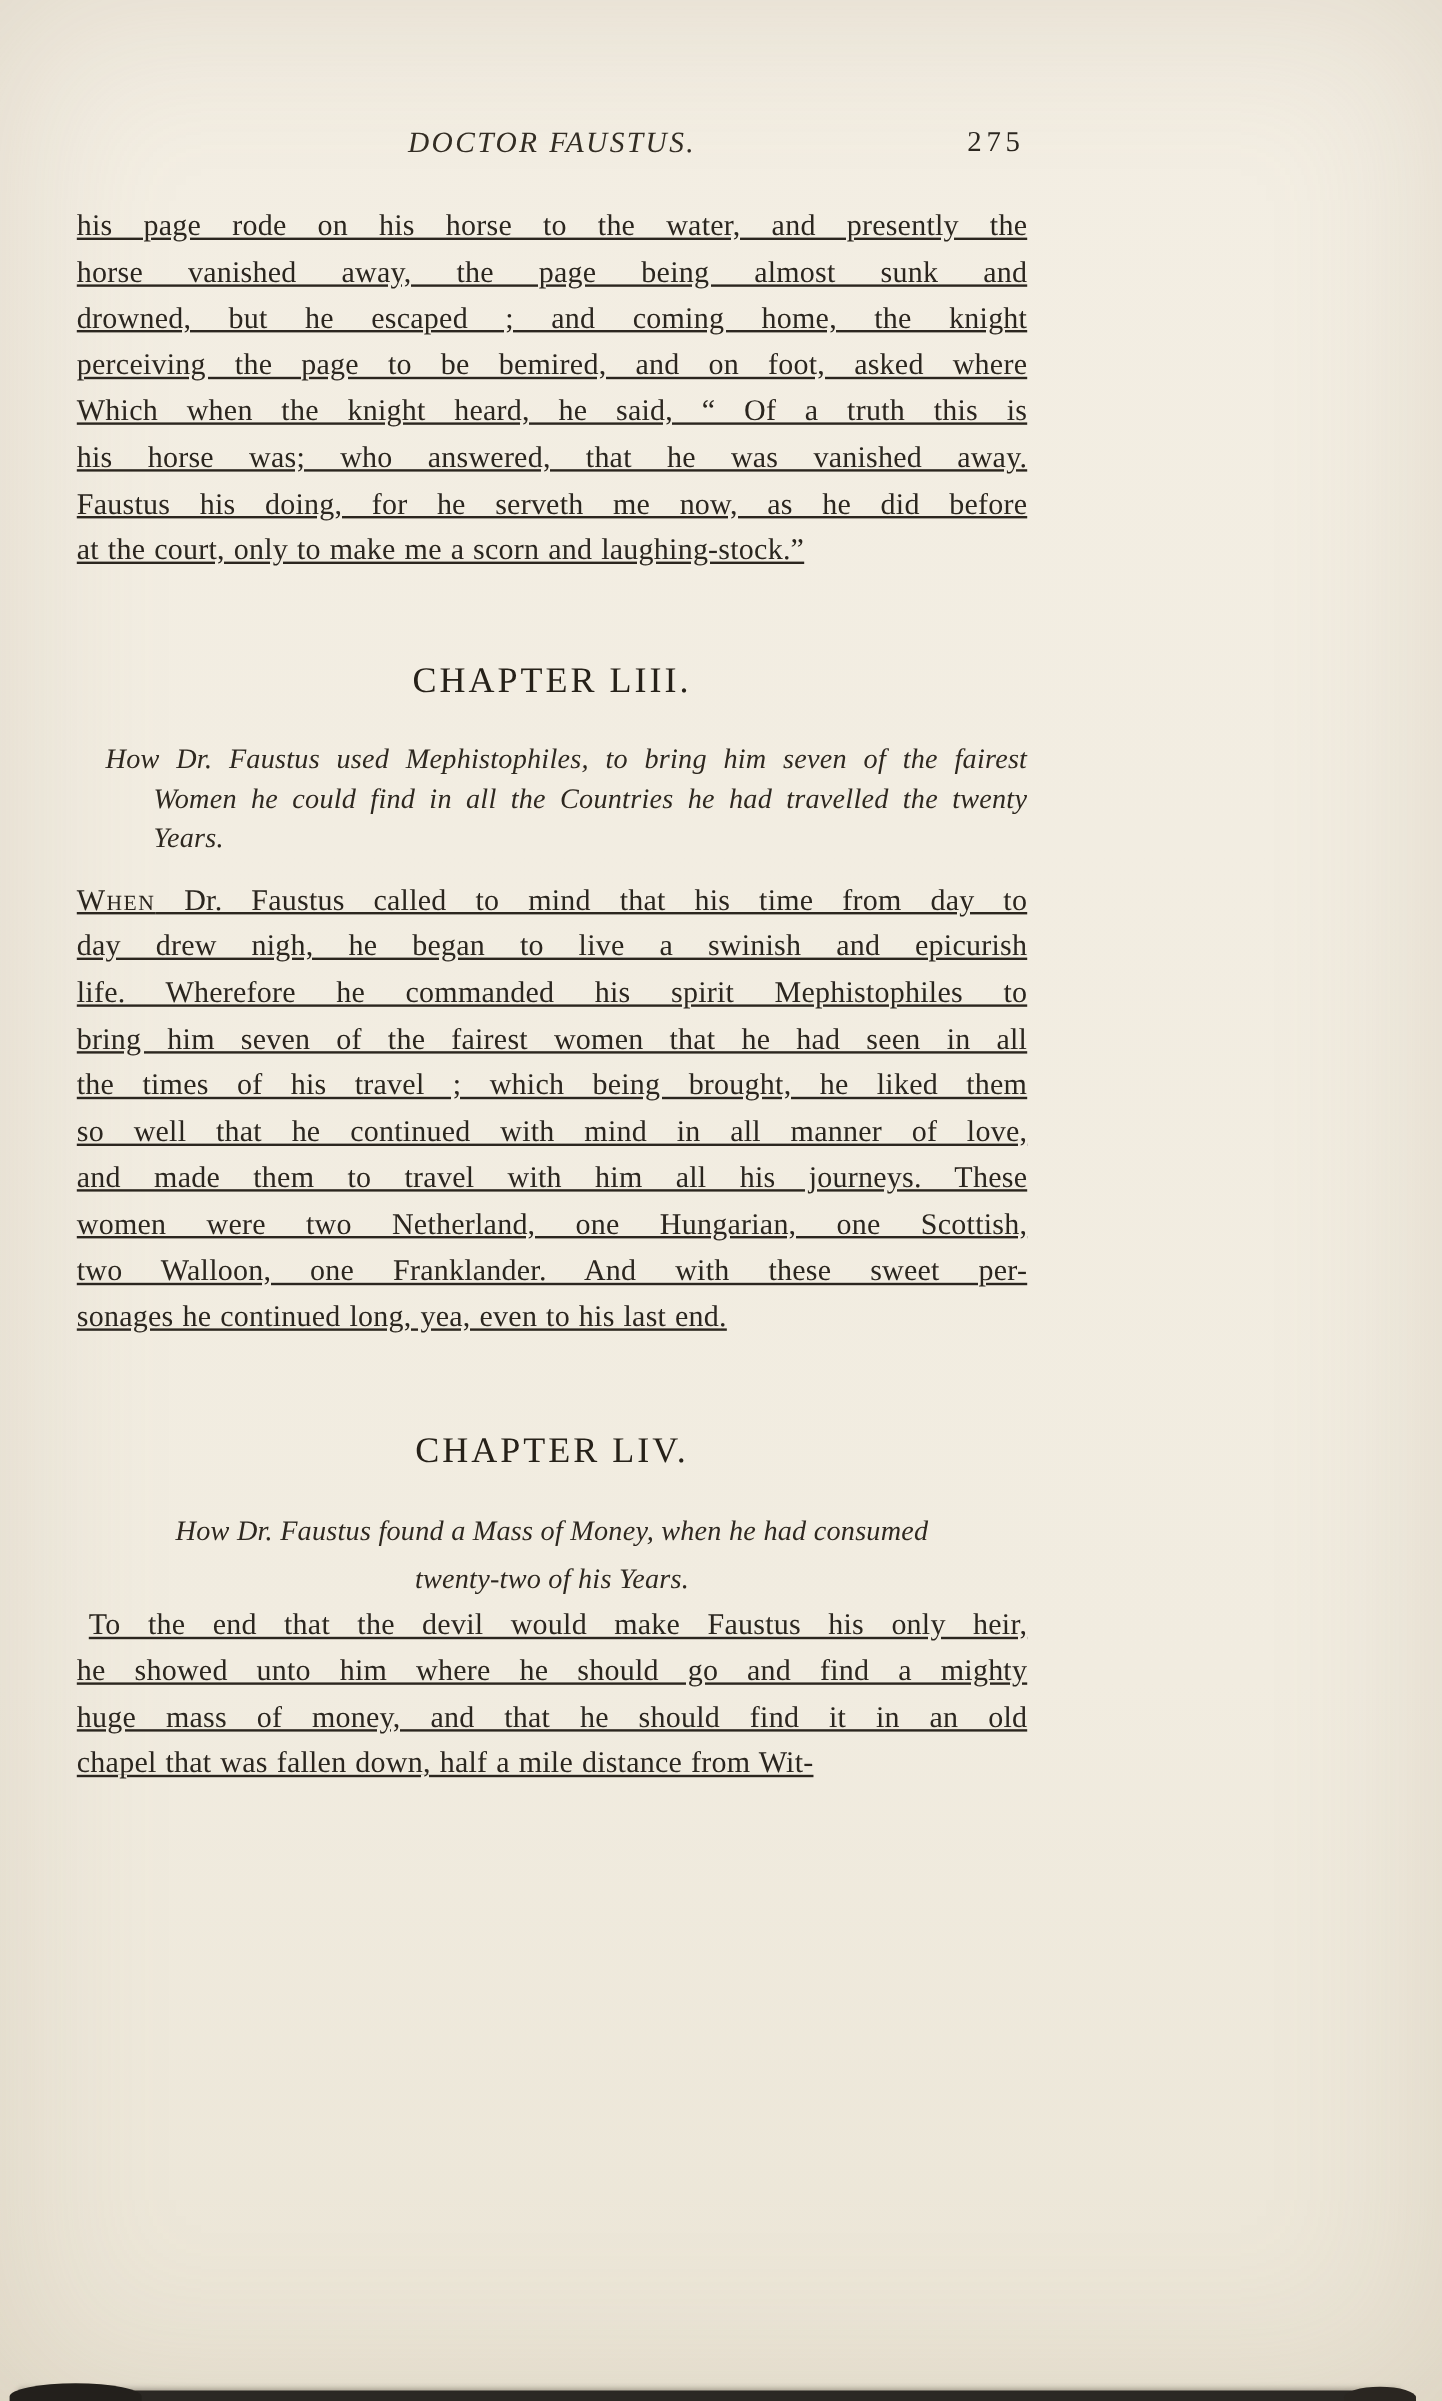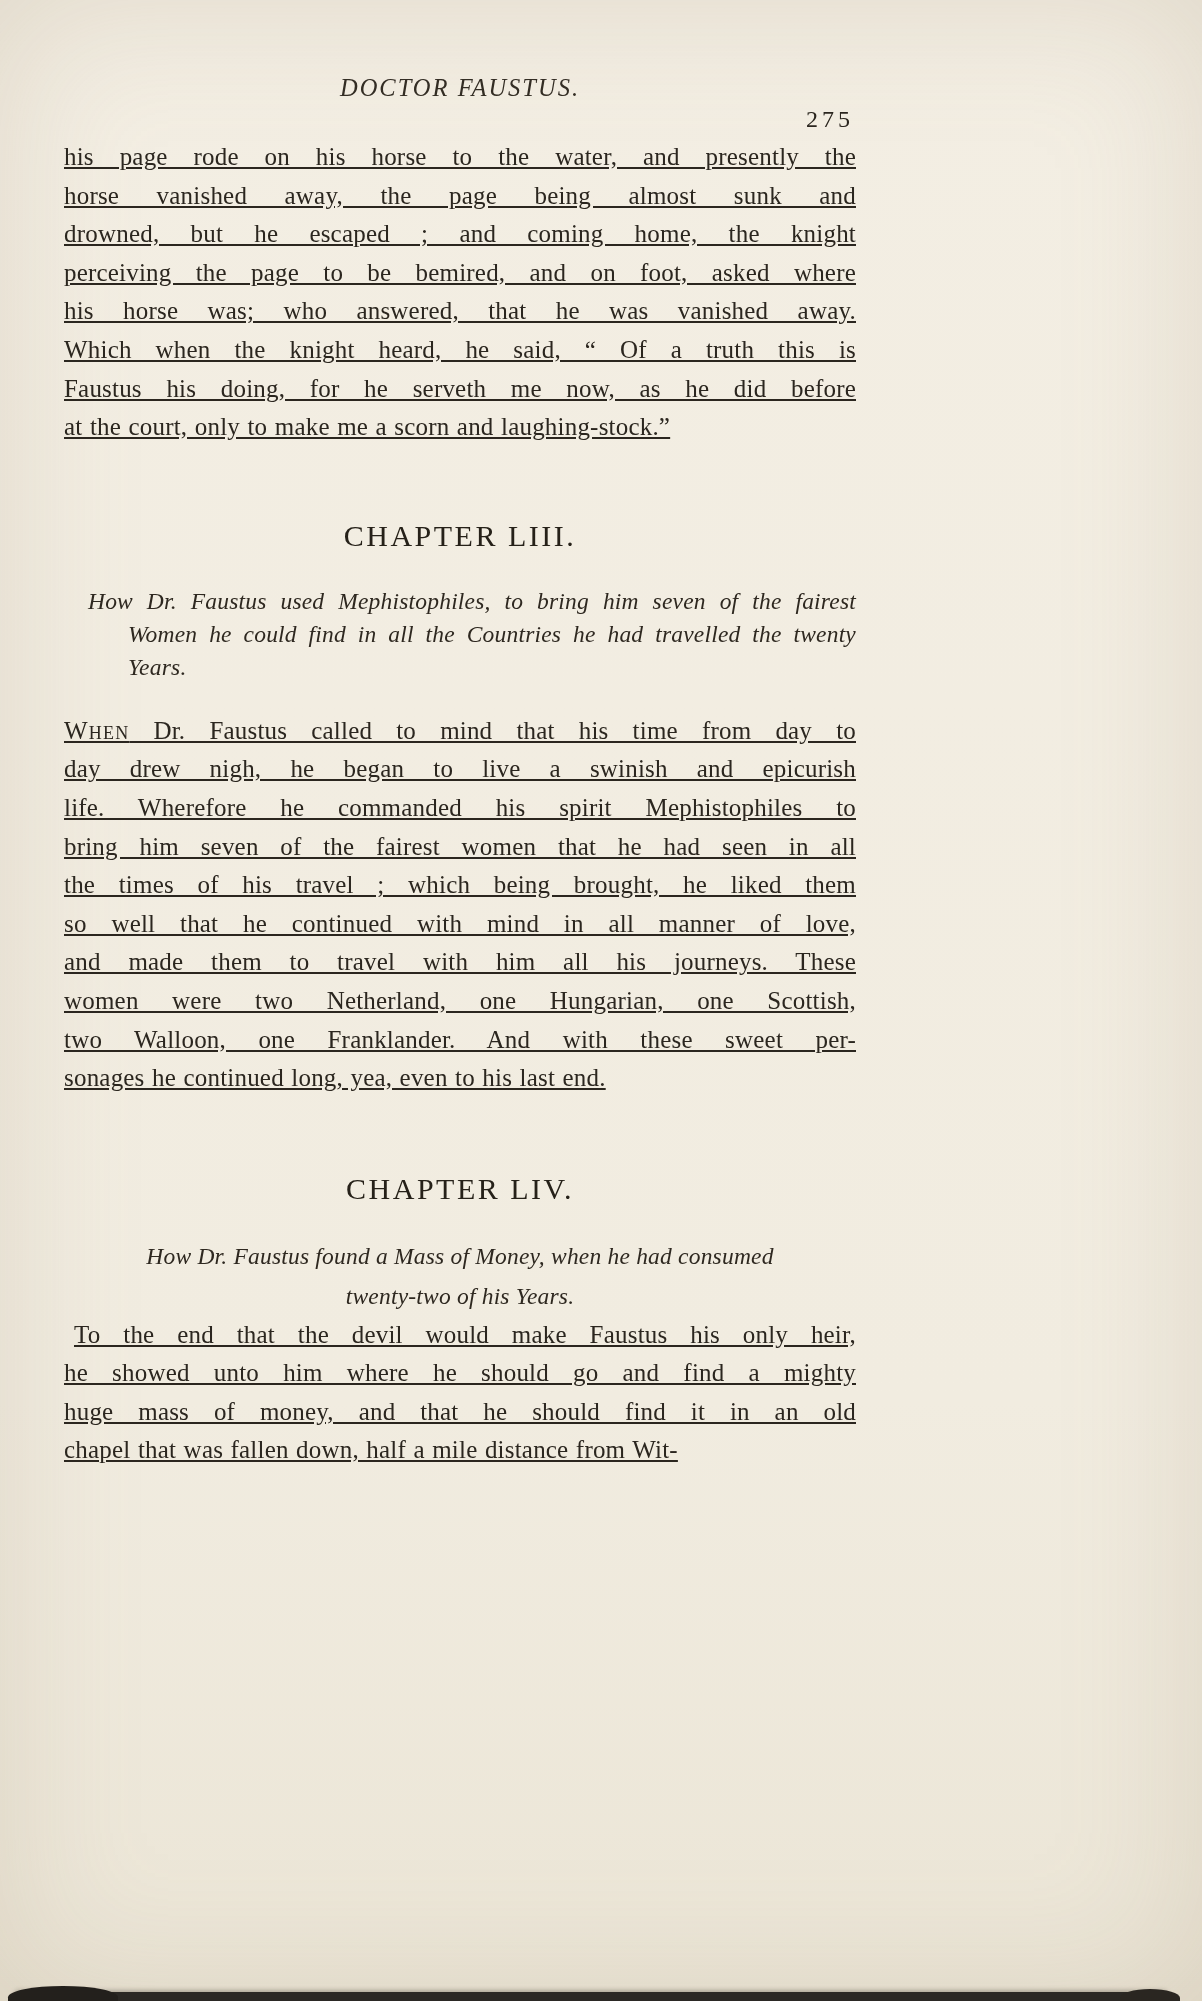--- a/index.html
+++ b/index.html
@@ -25,21 +25,21 @@
     box-shadow: inset 0 0 140px rgba(158, 142, 112, 0.22);
   }
   .text-col {
     position: relative;
     margin-left: 64px;
     width: 792px;
   }
   
   .running-header {
     position: relative;
-    padding-top: 74px;
+    padding-top: 106px;
     height: 30px;
   }
   .running-title {
     position: absolute;
     left: 0;
     right: 0;
     text-align: center;
     font-style: italic;
     font-size: 24.5px;
     letter-spacing: 2px;
@@ -62,21 +62,21 @@
   }
   .paragraph .line {
     text-align: justify;
     text-align-last: justify;
     text-decoration: underline;
   }
   .paragraph .line.last {
     text-align-last: left;
   }
   .para-1 { margin-top: 34px; }
-  .para-2 { margin-top: 28px; }
+  .para-2 { margin-top: 16px; }
   .para-3 { }
 
   .sc {
     font-variant: small-caps;
     letter-spacing: 1.2px;
   }
   
   .chapter-heading {
     margin-top: 72px;
     text-align: center;
@@ -158,22 +158,22 @@
     <div class="running-header">
       <div class="running-title">DOCTOR FAUSTUS.</div>
       <div class="page-number">275</div>
     </div>
     <div id="content-host">
         <div class="paragraph para-1">
           <div class="line">his page rode on his horse to the water, and presently the</div>
           <div class="line">horse vanished away, the page being almost sunk and</div>
           <div class="line">drowned, but he escaped ; and coming home, the knight</div>
           <div class="line">perceiving the page to be bemired, and on foot, asked where</div>
+          <div class="line">Which when the knight heard, he said, “ Of a truth this is</div>
           <div class="line">his horse was; who answered, that he was vanished away.</div>
-          <div class="line">Which when the knight heard, he said, “ Of a truth this is</div>
           <div class="line">Faustus his doing, for he serveth me now, as he did before</div>
           <div class="line last">at the court, only to make me a scorn and laughing-stock.”</div>
         </div>
         <div class="chapter-heading">CHAPTER LIII.</div>
         <div class="subtitle_hanging">
           <div class="line">How Dr. Faustus used Mephistophiles, to bring him seven of the fairest</div>
           <div class="line">Women he could find in all the Countries he had travelled the twenty</div>
           <div class="line last">Years.</div>
         </div>
         <div class="paragraph para-2">

